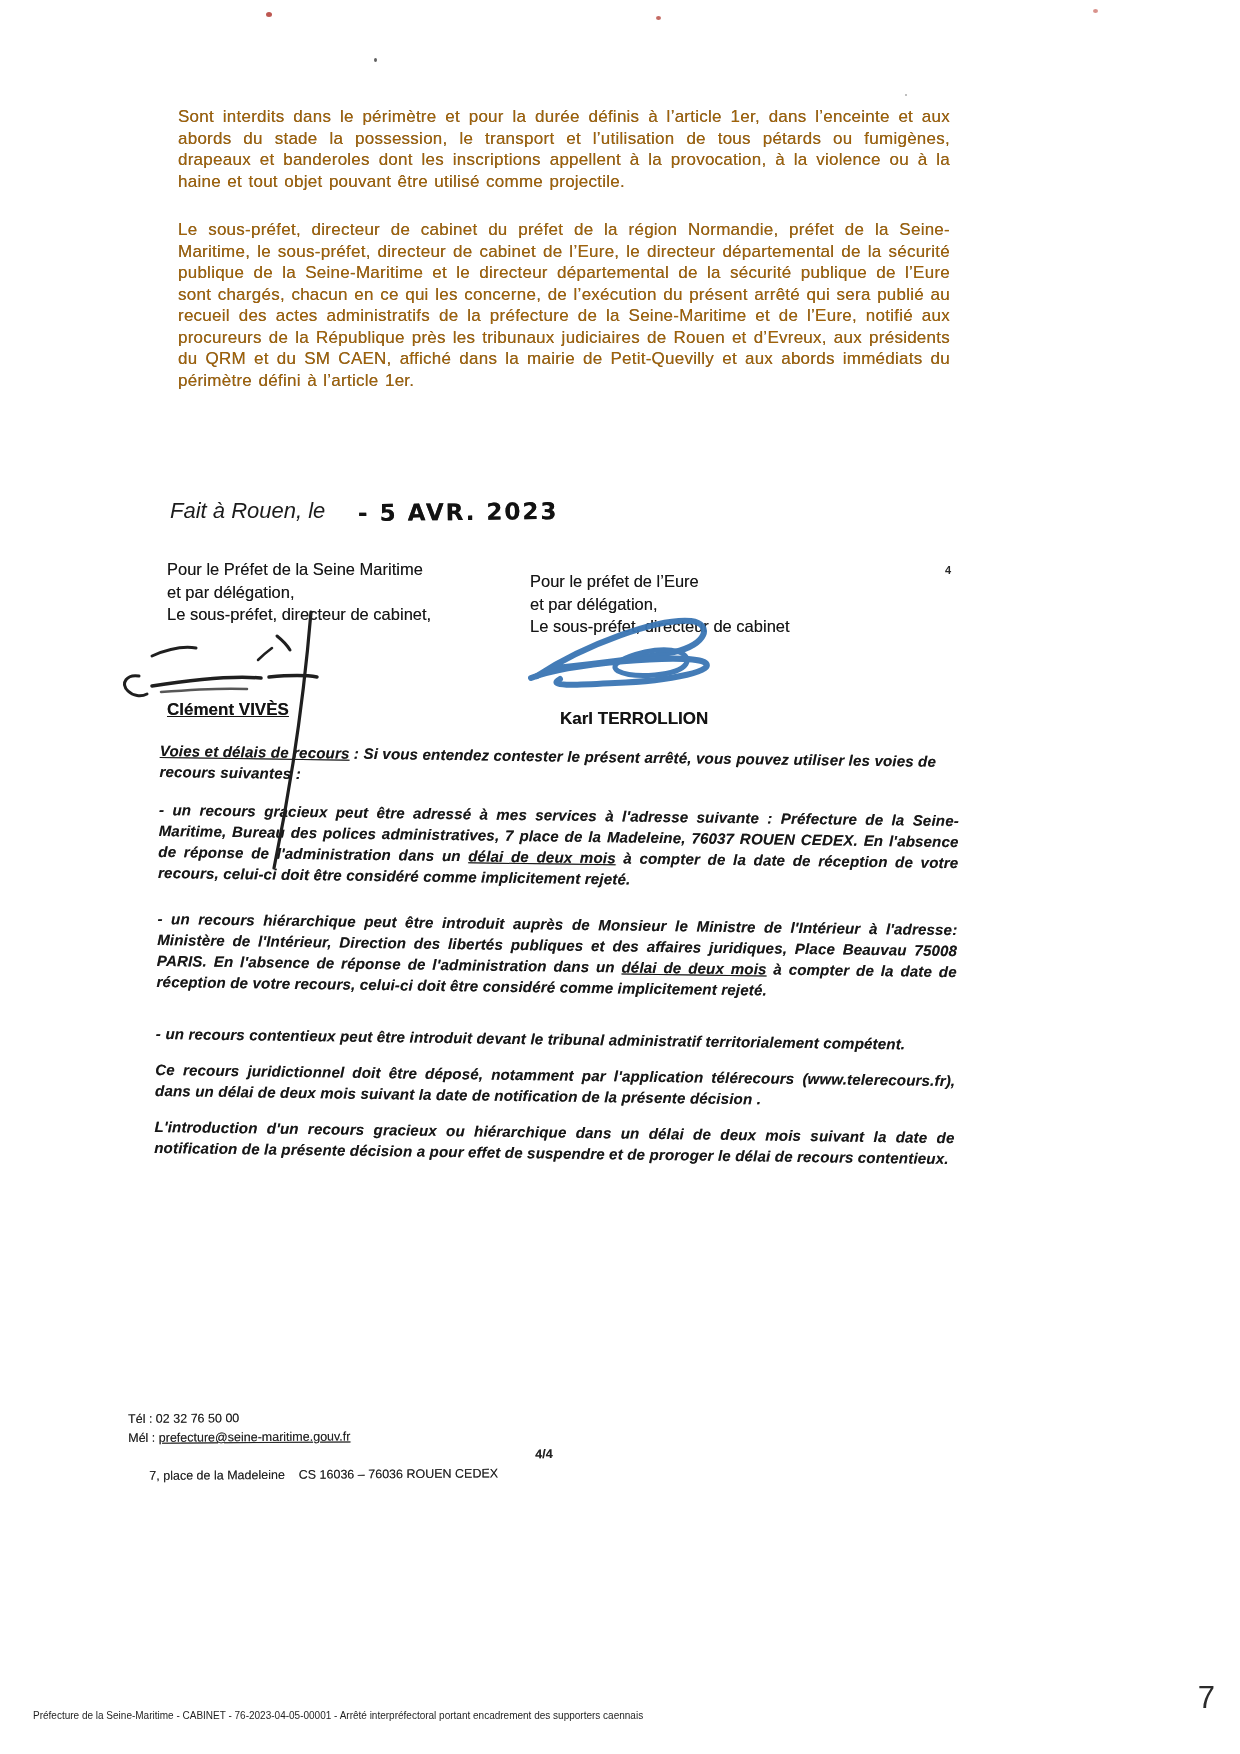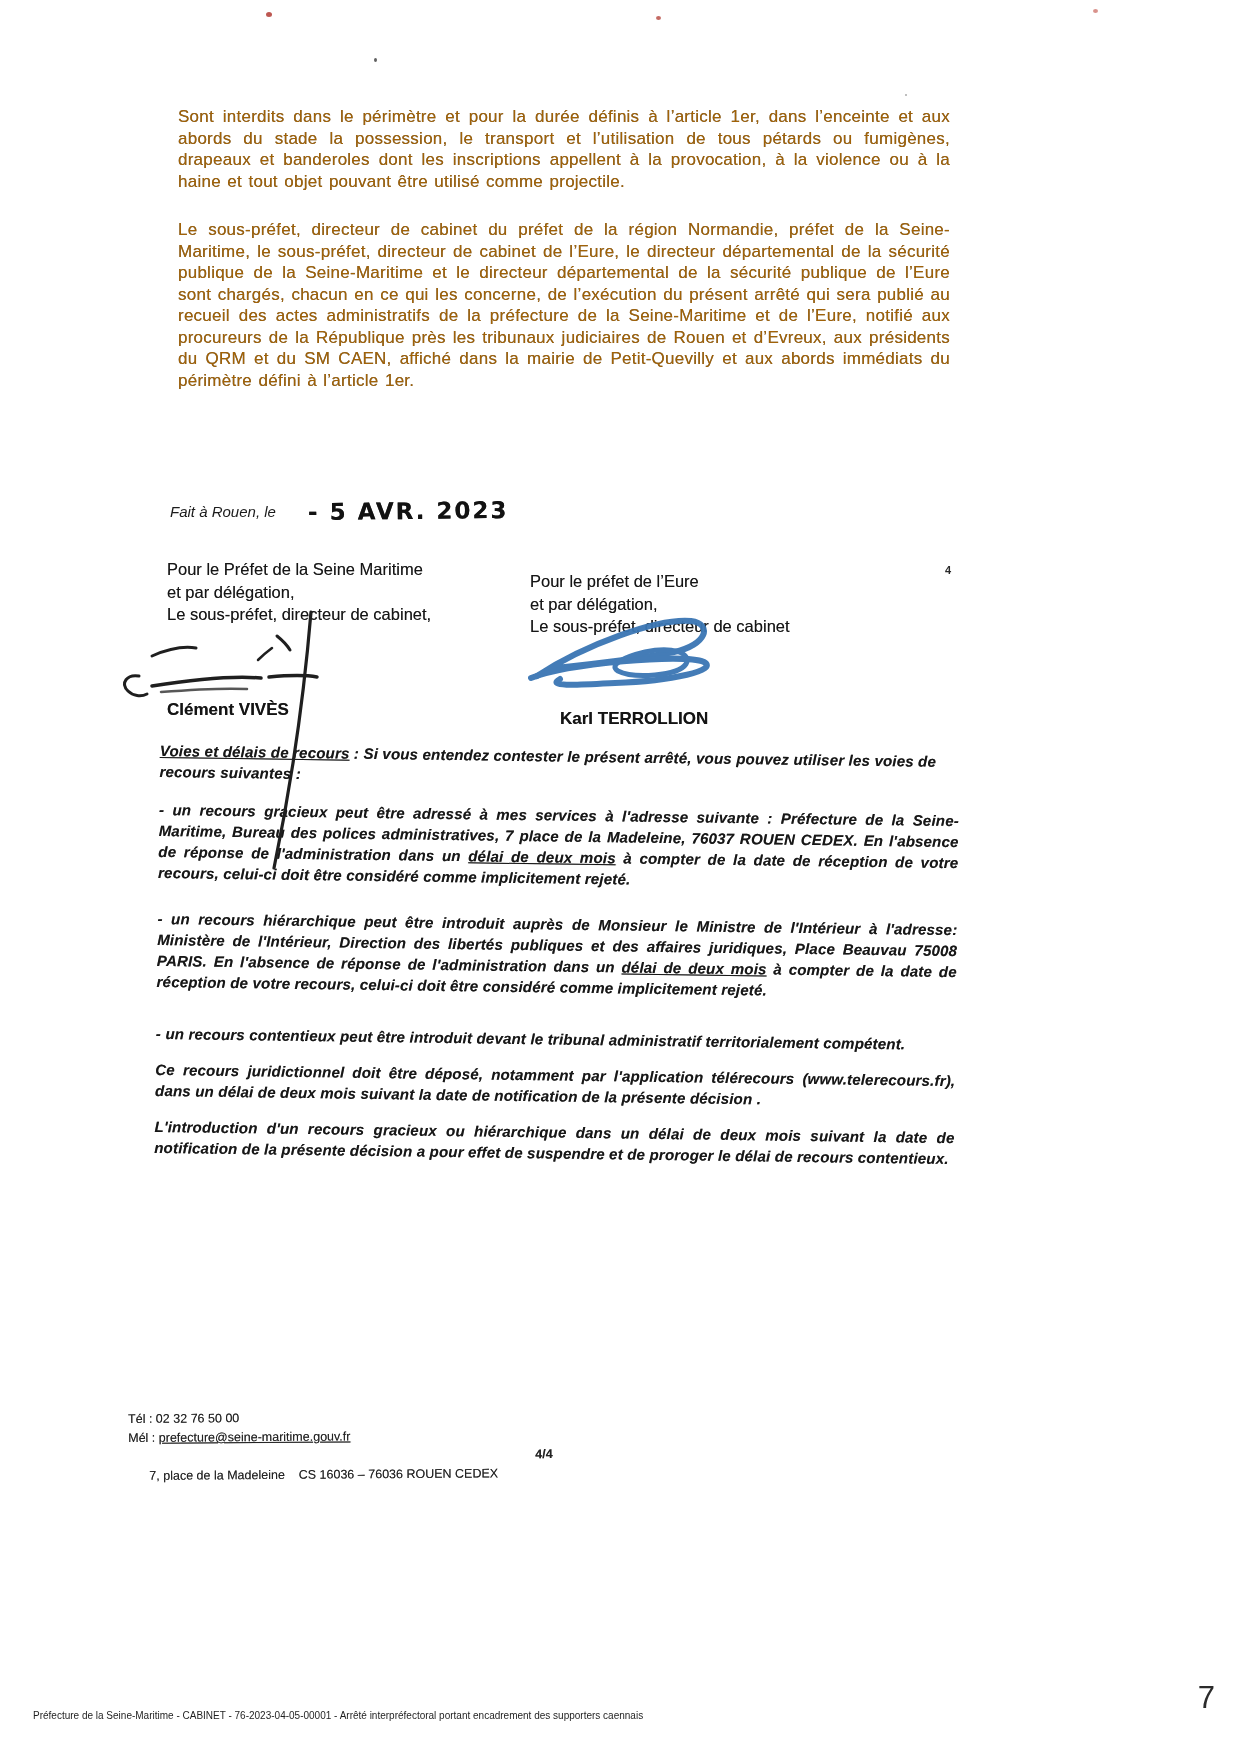--- a/index.html
+++ b/index.html
@@ -23,32 +23,32 @@
   .articles{position:absolute;top:106px;left:178px;width:772px;}
   .article-row{display:flex;margin-bottom:27px;}
   .article-label{flex:0 0 152px;font-weight:bold;text-decoration:underline;
     font-size:17px;letter-spacing:.3px;padding-top:2px;color:#161616;}
   .article-text{flex:1;font-size:17px;line-height:21.5px;text-align:justify;
     letter-spacing:.25px;word-spacing:1.5px;color:#a16207;
     text-shadow:0 0 .4px rgba(0,0,0,.55);}
 
   
   .dateline{position:absolute;top:498px;left:170px;white-space:nowrap;}
-  .fait{font-style:italic;font-size:15px;color:#1c1c1c;}
+  .fait{font-style:italic;font-size:22px;color:#1c1c1c;}
   .stamp{display:inline-block;margin-left:28px;font-family:"DejaVu Sans", sans-serif;
     font-weight:bold;font-size:23px;letter-spacing:2px;color:#121212;
     transform:rotate(-.6deg);vertical-align:-2px;text-shadow:0 0 .6px rgba(0,0,0,.7);}
 
   
   .sigtext{font-size:16.5px;line-height:22.5px;color:#161616;text-shadow:0 0 .4px rgba(0,0,0,.5);}
   .sig-left{position:absolute;top:558px;left:167px;}
   .sig-right{position:absolute;top:570px;left:530px;}
   .sig-name{position:absolute;font-weight:bold;font-size:17px;color:#141414;
     text-shadow:0 0 .4px rgba(0,0,0,.6);}
-  .name-left{top:700px;left:167px;}
+  .name-left{top:700px;left:167px;text-decoration:underline;}
   .name-right{top:709px;left:560px;}
 
   .ink{position:absolute;inset:0;pointer-events:none;}
 
   
   .recours{position:absolute;top:740px;left:160px;width:800px;
     font-style:italic;font-weight:bold;font-size:15px;line-height:21px;
     letter-spacing:.2px;color:#171717;transform:rotate(.8deg);transform-origin:0 0;
     text-shadow:0 0 .4px rgba(0,0,0,.5);}
   .recours .head{margin-bottom:17px;}

